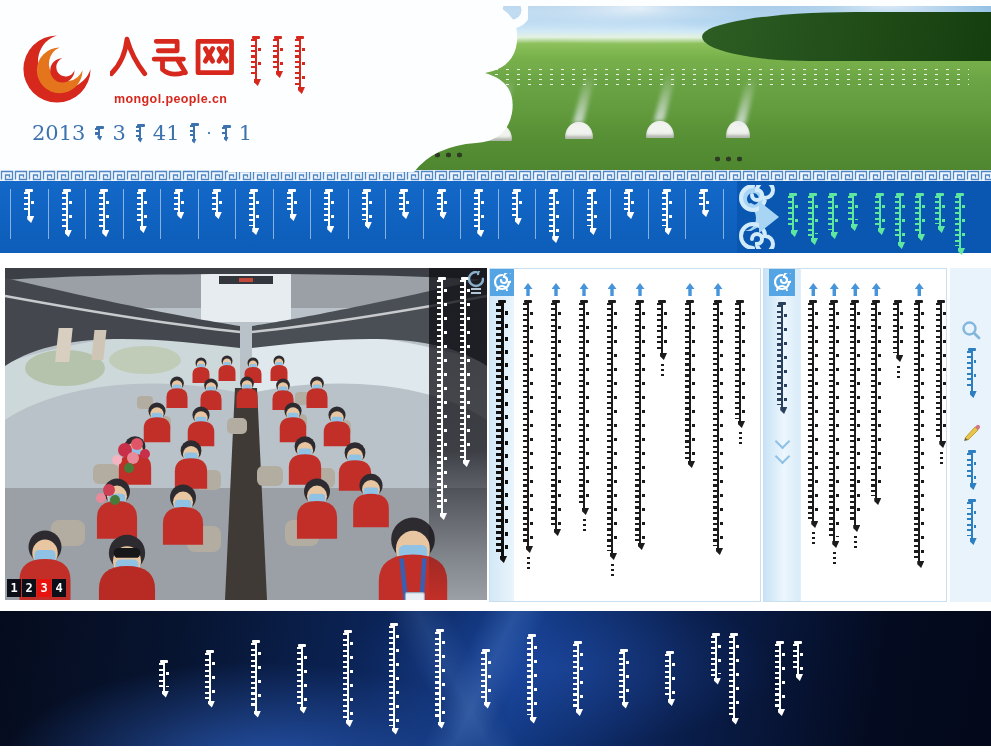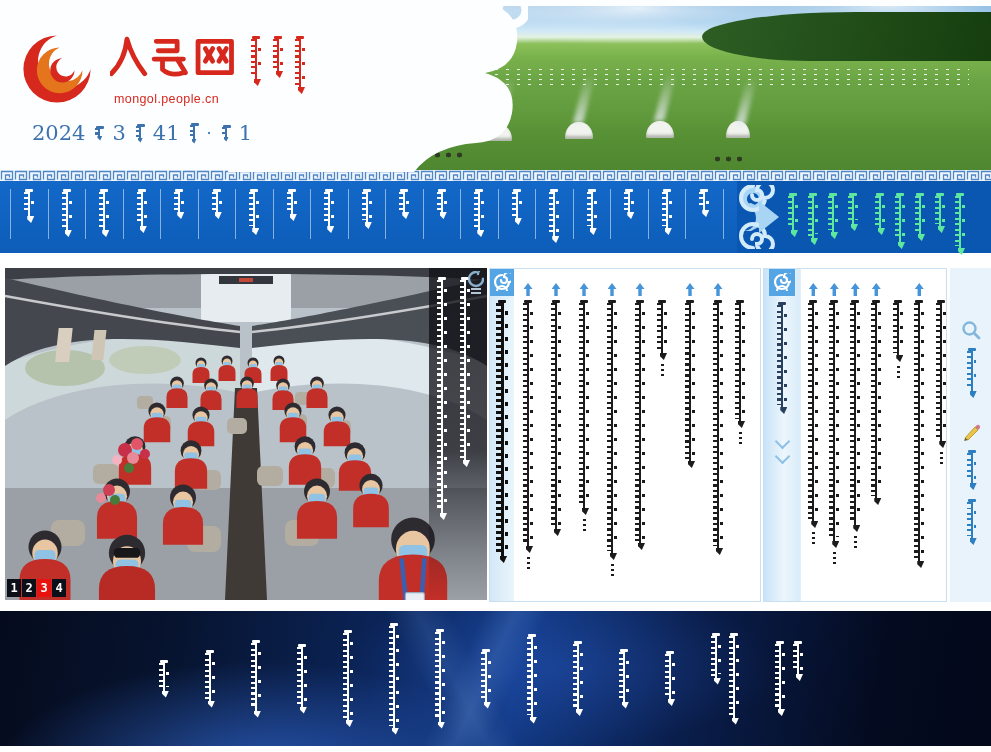--- a/index.html
+++ b/index.html
@@ -45,21 +45,21 @@
   .smoke{position:absolute;width:10px;height:48px;transform:skewX(-14deg);
     background:linear-gradient(180deg,rgba(235,240,242,0),rgba(228,233,236,.8));filter:blur(2px);}
   .horses{position:absolute;width:34px;height:10px;opacity:.8;
     background-image:radial-gradient(#26281f 2.4px,transparent 3px);background-size:11px 10px;}
   .cloud-deco{position:absolute;left:228px;top:0;width:300px;height:172px;pointer-events:none;}
   .logo{position:absolute;left:14px;top:34px;display:flex;align-items:flex-start;gap:10px;}
   .logotexts{display:flex;flex-direction:column;}
   .cnrow{display:flex;align-items:flex-start;gap:12px;}
   .brandcols{display:flex;gap:8px;color:#d7281e;padding-top:2px;}
   .brandcols .mg{width:14px;}
-  .domain{color:#d7281e;font-weight:normal;font-size:12.5px;letter-spacing:.4px;margin:-2px 0 0 4px;}
+  .domain{color:#d7281e;font-weight:bold;font-size:12.5px;letter-spacing:.4px;margin:-2px 0 0 4px;}
   .date{position:absolute;left:32px;top:116px;display:flex;align-items:center;gap:9px;height:34px;
     color:#3c72ae;font-family:"DejaVu Serif","Liberation Serif",serif;font-size:21px;}
   .date .unit{color:#3c72ae;}
   .date .dot{font-size:16px;}
 
   
   .meander{display:block;width:991px;height:11px;background:#f0f6fc;}
 
   
   .mainnav{position:relative;height:72px;background:linear-gradient(180deg,#1368c8,#0d5db9);display:flex;}
@@ -181,21 +181,21 @@
               <div class="mg-group">
                 <div class="mg" style="height: 58px;"></div>
               </div>
             </div>
         </div>
         <div class="domain">mongol.people.cn</div>
       </div>
     </div>
 
     <div class="date">
-      <span>2024</span>
+      <span>2013</span>
       <span class="mg s unit" style="height: 15px;"></span>
       <span>3</span>
       <span class="mg s unit" style="height: 19px;"></span>
       <span>41</span>
       <span class="mg s unit" style="height: 21px;"></span>
       <span class="dot">·</span>
       <span class="mg s unit" style="height: 17px;"></span>
       <span>1</span>
     </div>
   </header>

